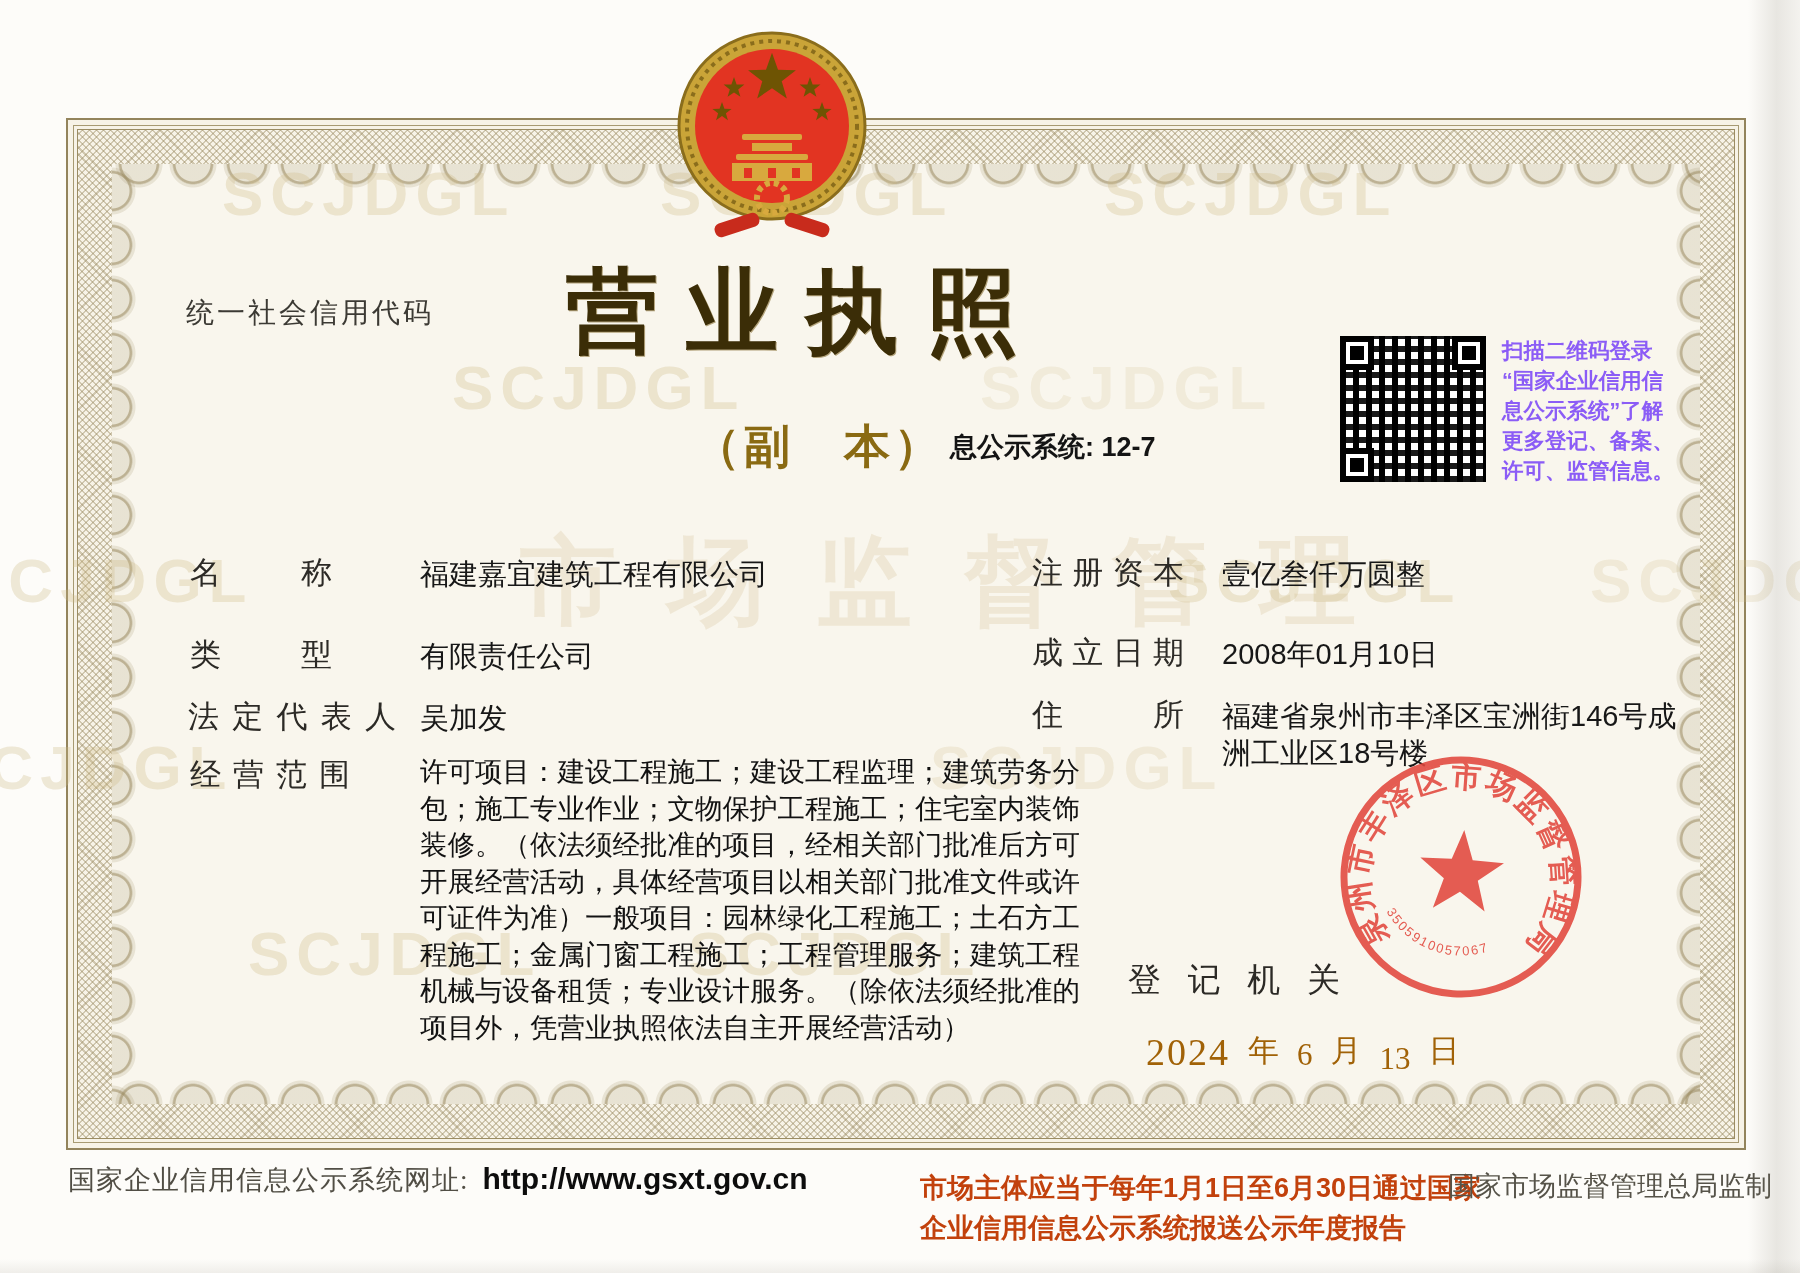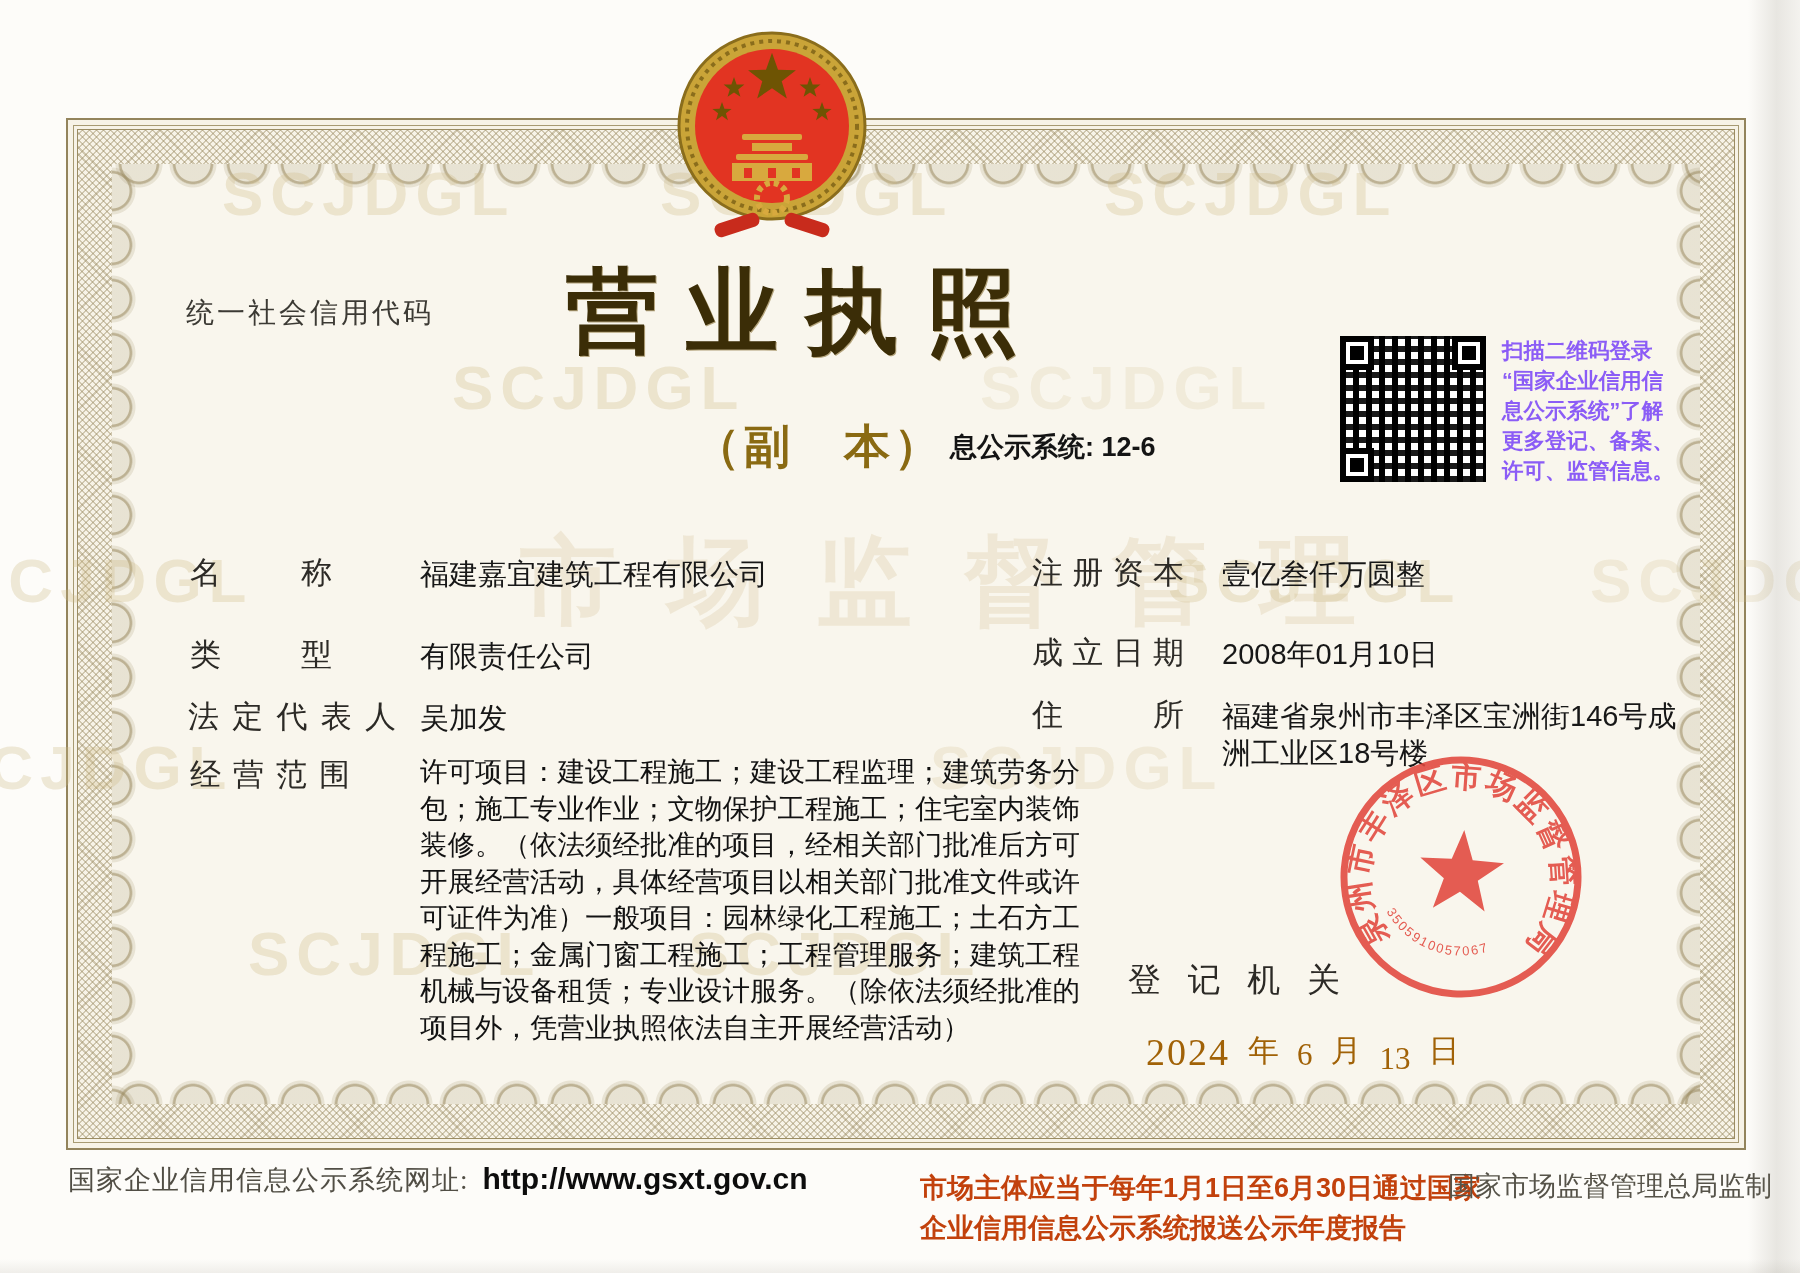--- a/index.html
+++ b/index.html
@@ -155,21 +155,21 @@
     </g>
     <circle cx="98" cy="176" r="15" fill="none" stroke="#d8a93e" stroke-width="6" stroke-dasharray="5 4"></circle>
     <rect x="40" y="196" width="46" height="14" rx="6" fill="#c82b1c" transform="rotate(-18 63 203)"></rect>
     <rect x="110" y="196" width="46" height="14" rx="6" fill="#c82b1c" transform="rotate(18 133 203)"></rect>
   </svg>
 
   <div class="credit-label">统一社会信用代码</div>
   <div class="title">营业执照</div>
   <div class="subtitle-row">
     <span class="subtitle">（副　本）</span><span class="copyno"><span>息公示系统:</span>
-      <span>12-6</span></span>
+      <span>12-7</span></span>
   </div>
 
   <div class="qr">
     <div class="finder f-tl"></div>
     <div class="finder f-tr"></div>
     <div class="finder f-bl"></div>
   </div>
   <div class="qr-caption">扫描二维码登录
 “国家企业信用信
 息公示系统”了解

